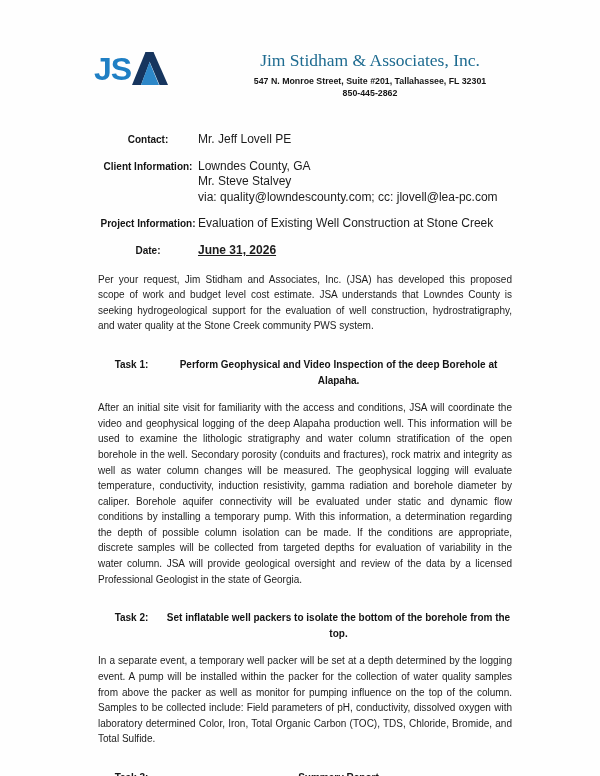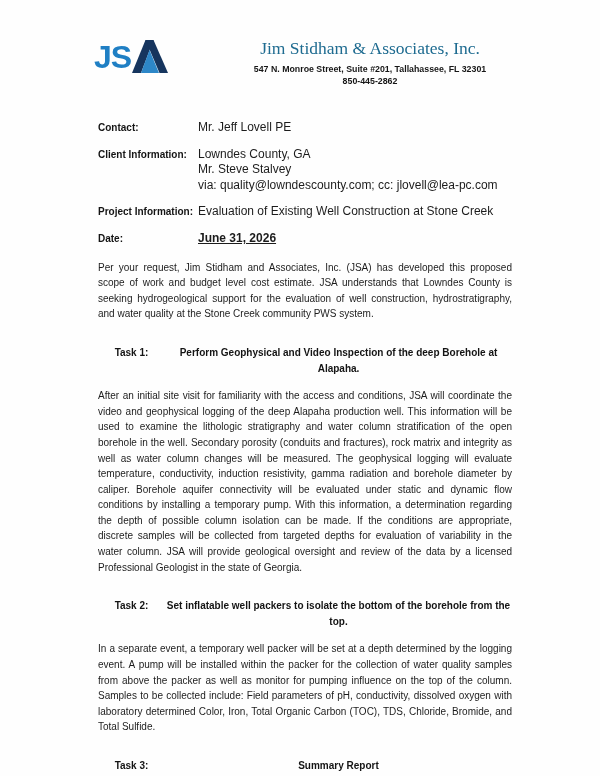--- a/index.html
+++ b/index.html
@@ -3,21 +3,21 @@
 <meta charset="utf-8">
 <style>
   html, body { margin: 0; padding: 0; background: #e8e8e8; }
   .page {
     position: relative;
     width: 600px;
     height: 776px;
     margin: 0 auto;
     background: #fefefe;
     box-sizing: border-box;
-    padding: 38px 88px 0 98px;
+    padding: 50px 88px 0 98px;
     font-family: "Liberation Sans", sans-serif;
     color: #1c1c1c;
     overflow: hidden;
   }
 
   
   .letterhead { position: relative; height: 64px; }
   .logo {
     position: absolute;
     left: -4px; top: 2px;
@@ -56,20 +56,21 @@
 
   
   .info-block { margin-top: 18px; }
   .info-row { display: flex; margin-bottom: 11px; }
   .info-label {
     flex: 0 0 100px;
     font-weight: bold;
     font-size: 10px;
     line-height: 15.6px;
     color: #141414;
+    text-align: center;
   }
   .info-value {
     flex: 1;
     font-size: 12px;
     line-height: 15.6px;
   }
   .info-value div { min-height: 15.6px; }
   .date-value { font-weight: bold; text-decoration: underline; }
 
   

